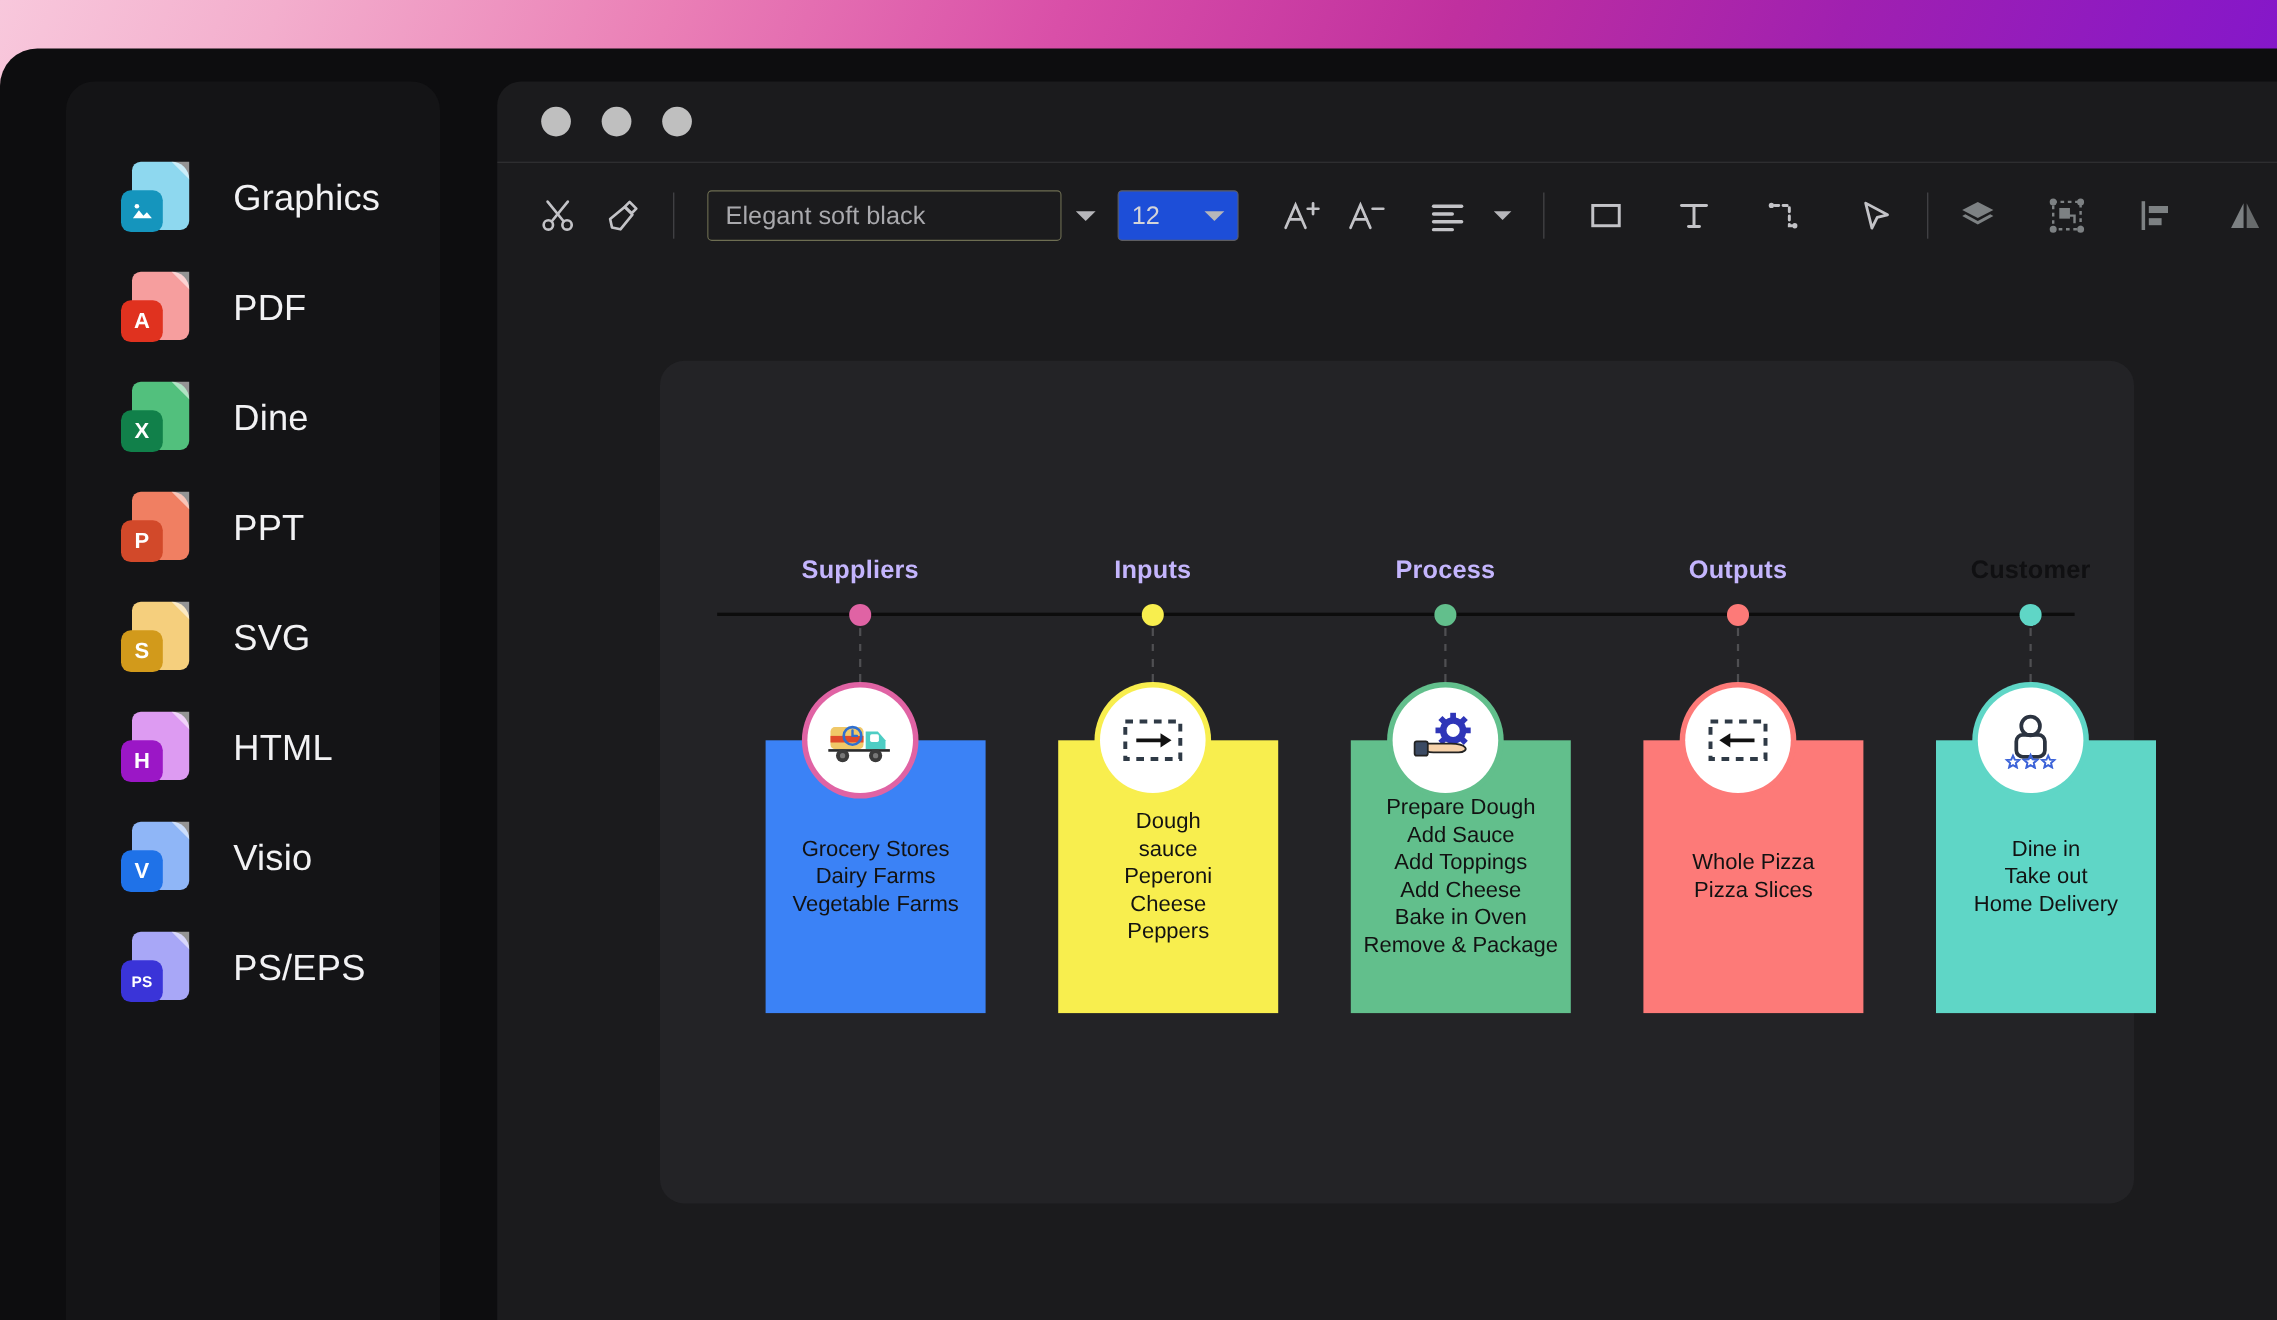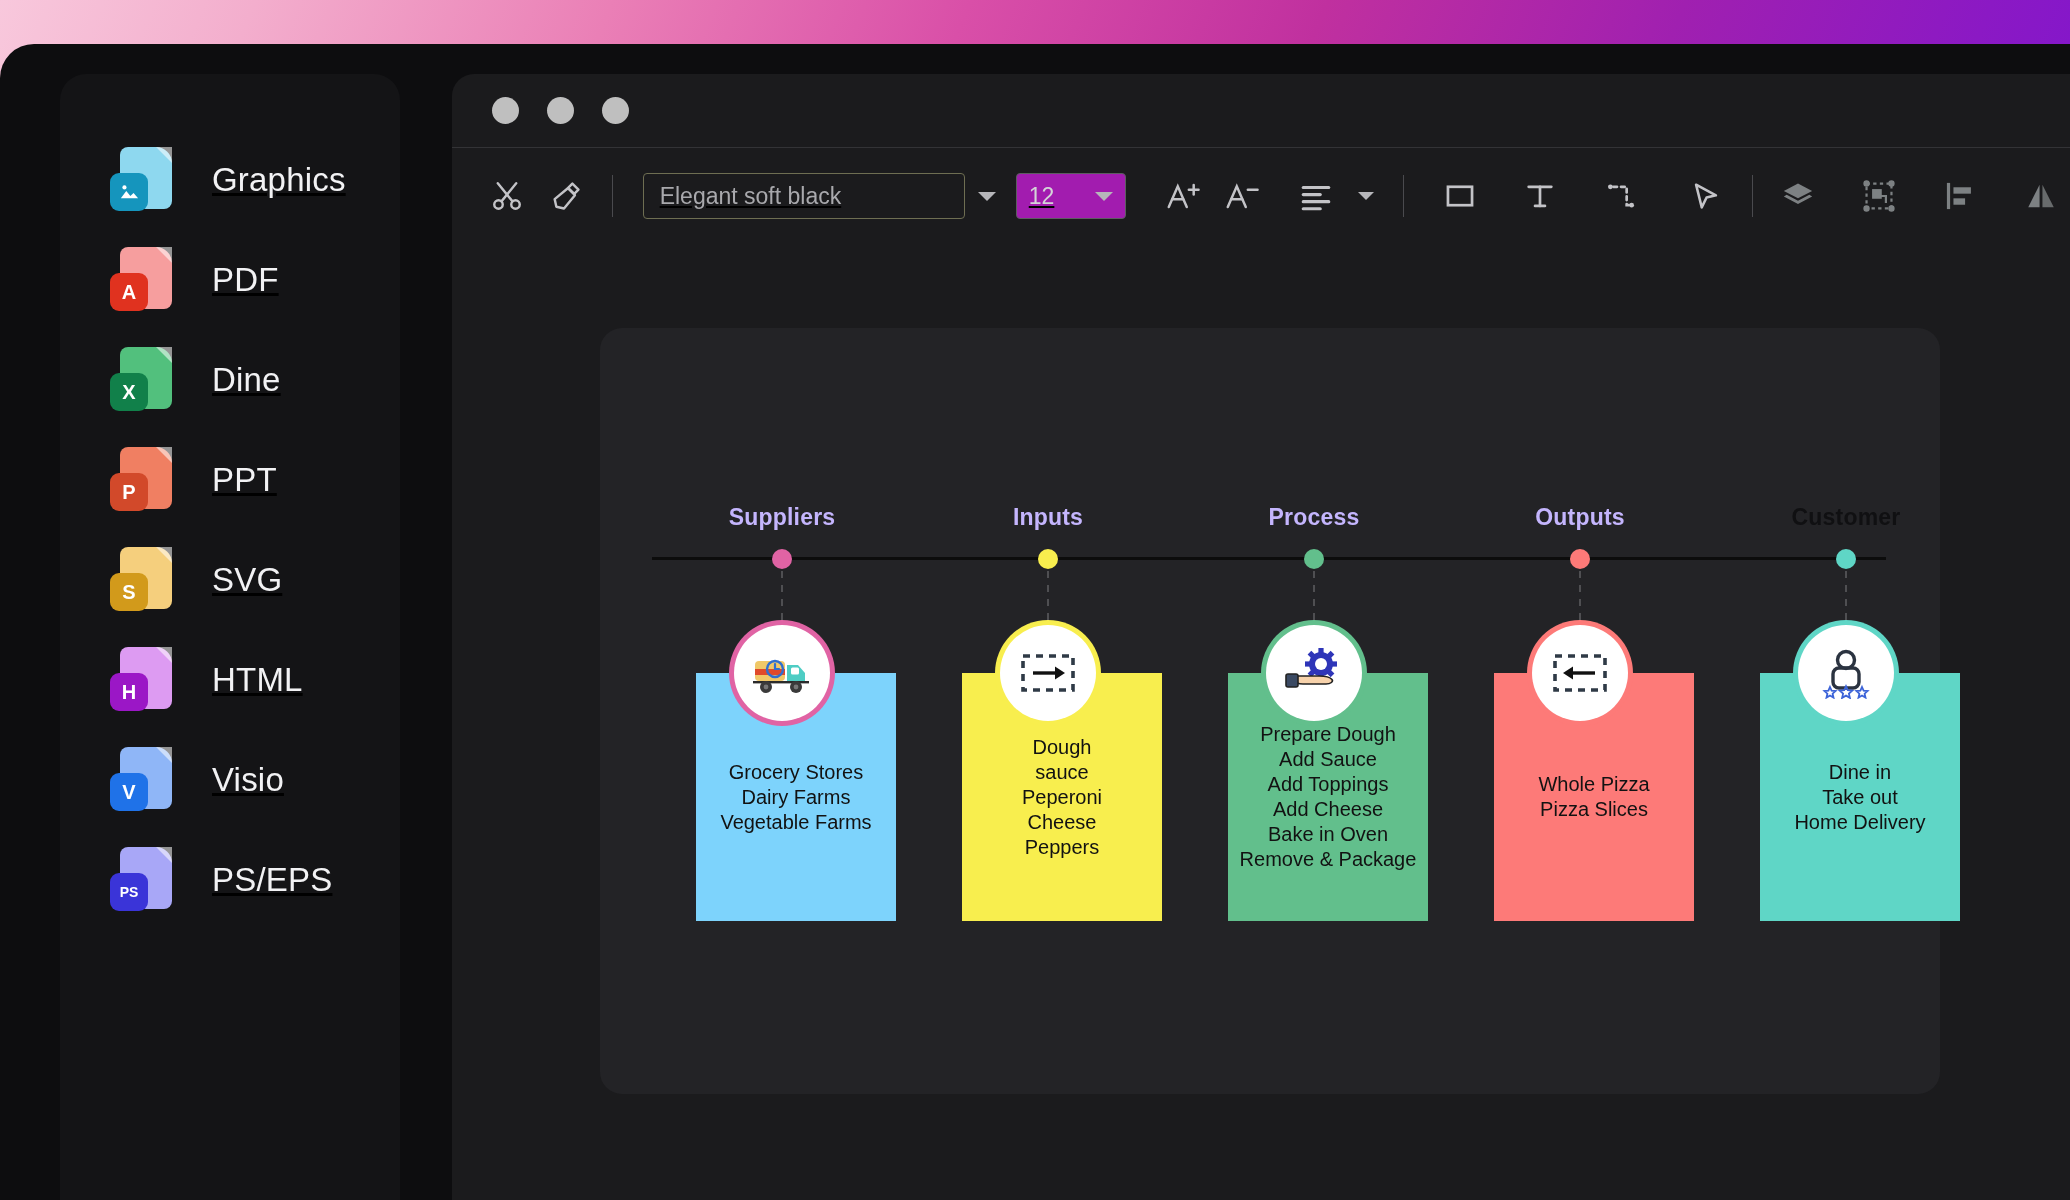--- a/index.html
+++ b/index.html
@@ -27,21 +27,21 @@
     overflow: hidden;
   }
   
   #root::after{
     content:"";
     position:absolute; left:0; top:44px; right:0; bottom:0;
     background:#0d0d0f;
     border-top-left-radius: 34px;
     z-index:0;
   }
-  .layer { position: relative; z-index: 2; text-decoration: underline; }
+  .layer { position: relative; z-index: 2; }
 
   
   #sidebar {
     position: absolute;
     left: 60px; top: 74px;
     width: 340px; height: 1126px;
     background: #141416;
     border-radius: 26px 26px 0 0;
     padding-top: 56px;
     z-index: 5;
@@ -117,21 +117,21 @@
     border-radius: 4px;
     display: flex; align-items: center;
     padding: 0 16px;
     color: #a9a9ad; font-size: 23px;
     margin-left: 14px;
   }
   .caret { width: 0;height:0;border-left:9px solid transparent;border-right:9px solid transparent;border-top:9px solid #b6b6ba; }
   .caret-btn { width: 46px; height: 46px; display:flex; align-items:center; justify-content:center; cursor:pointer;}
   .sizebox {
     width: 118px; height: 46px;
-    background: #a21caf;
+    background: #1d4ed8;
     border: 1px solid #5d5d61;
     border-radius: 4px;
     display: flex; align-items: center; justify-content: space-between;
     padding: 0 12px;
     color: #d4d4d8; font-size: 23px;
     margin-left: 8px;
   }
 
   
   #canvas {
@@ -427,21 +427,21 @@
 
 
       <div id="axis"></div>
 
       <div class="cols">
 
         <div class="col" style="left:72px">
           <div class="colhead">Suppliers</div>
           <div class="node" style="background:#e063a4"></div>
           <div class="dashline"></div>
-          <div class="card" style="background:#7dd3fc">
+          <div class="card" style="background:#3b82f6">
             <div class="card-text">
               <span>Grocery Stores</span><br>
               <span>Dairy Farms</span><br>
               <span>Vegetable Farms</span>
             </div>
           </div>
           <div class="bubble" style="box-shadow:0 0 0 5px #e063a4">
             <svg width="62" height="48" viewBox="0 0 62 48">
               <rect x="4" y="12" width="30" height="20" rx="4" fill="#f0c868"></rect>
               <rect x="4" y="20" width="30" height="6" fill="#e04a2a"></rect>

